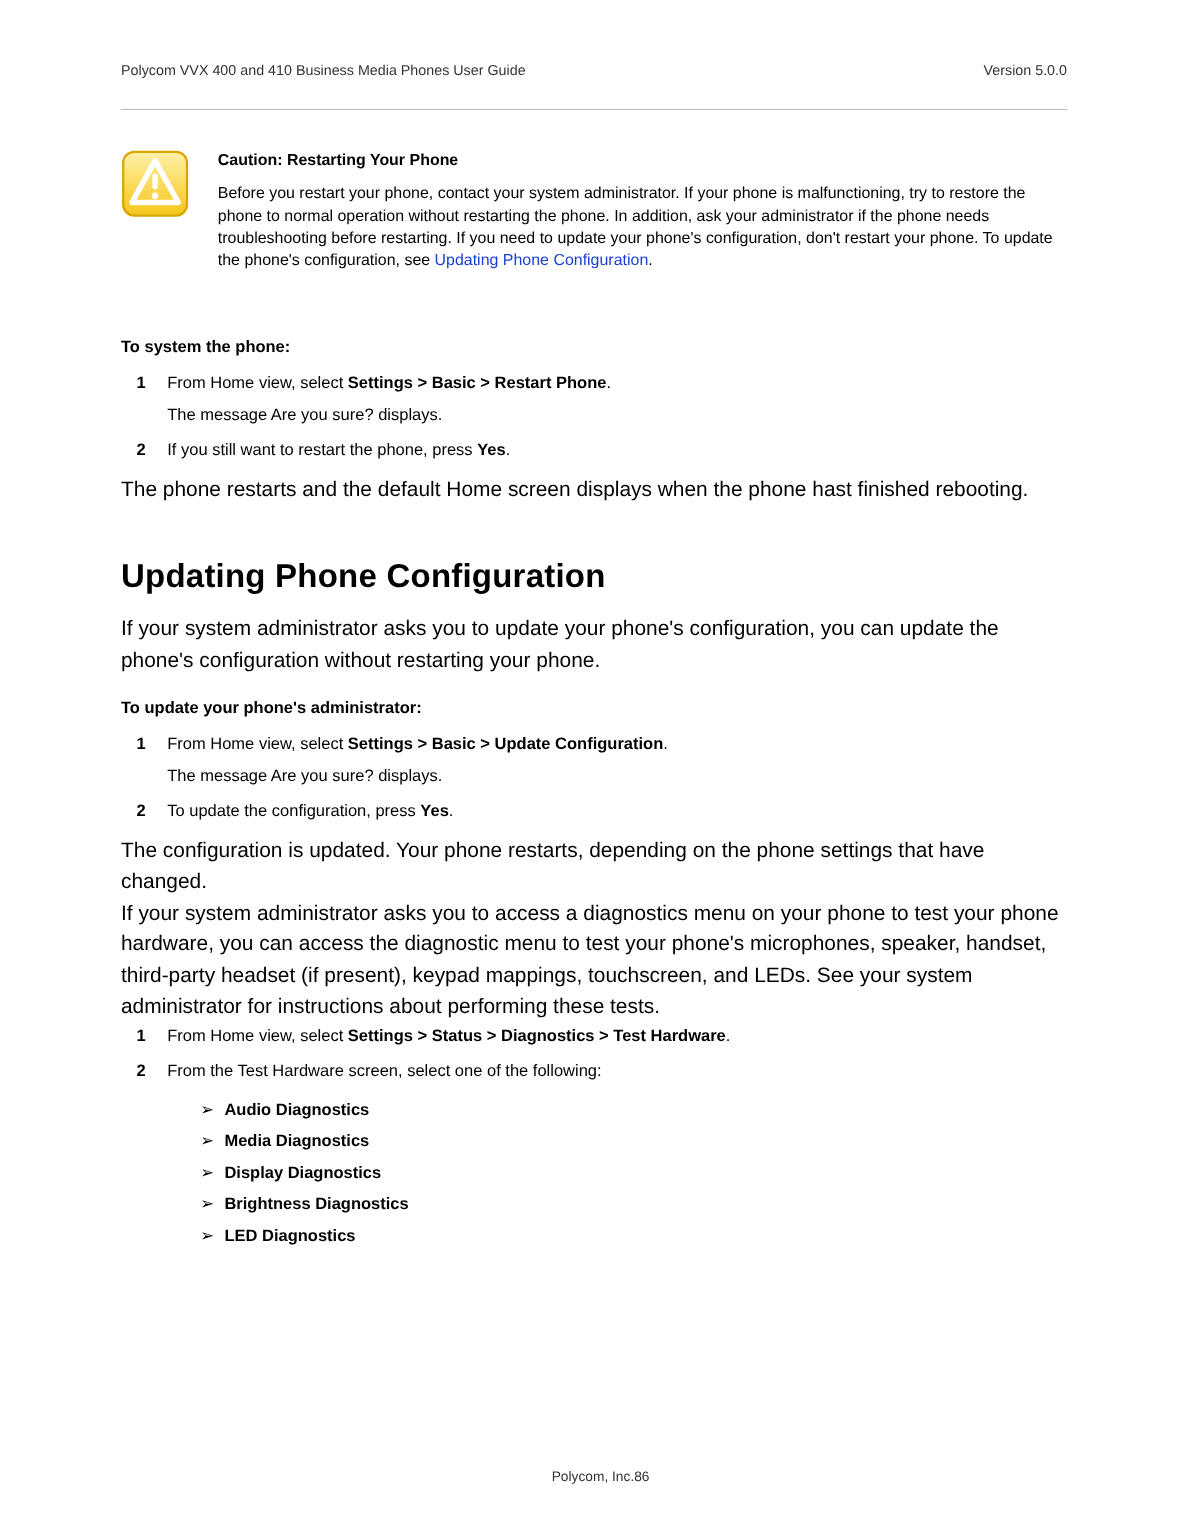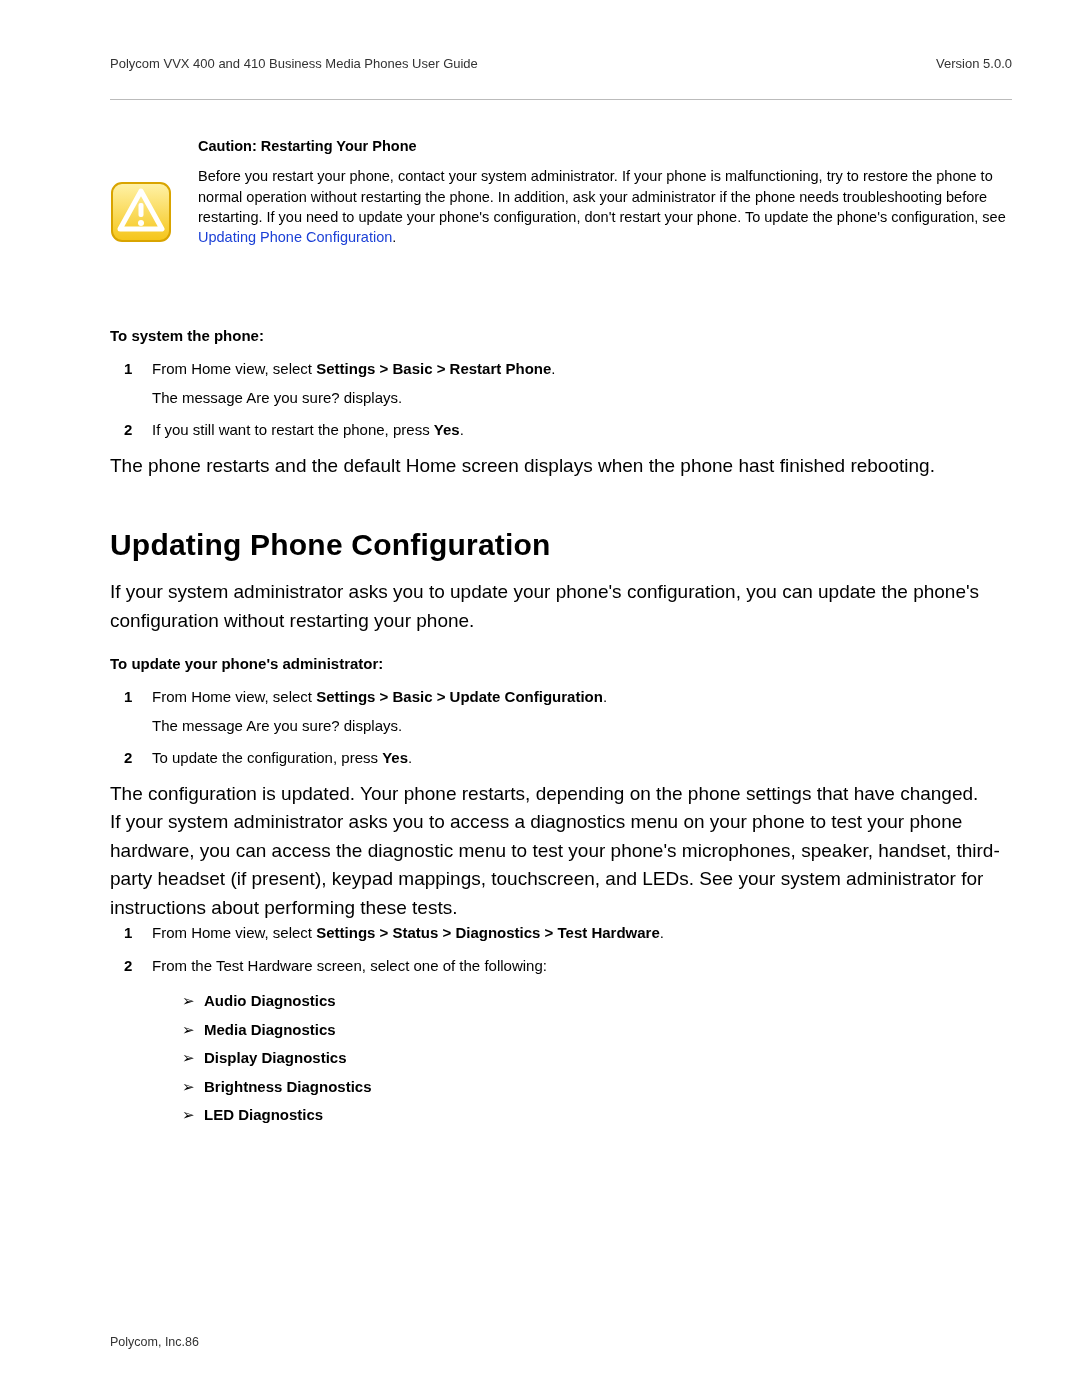--- a/index.html
+++ b/index.html
@@ -8,35 +8,34 @@
     background: #fff;
     font-family: Arial, Helvetica, sans-serif;
     color: #000;
   }
   .page {
     width: 1080px;
     height: 1397px;
     margin: 0 auto;
     position: relative;
     box-sizing: border-box;
-    padding: 56px 68px 40px 110px;
+    padding: 56px 110px 40px 110px;
   }
   .header {
     display: flex;
     justify-content: space-between;
     font-size: 13px;
     color: #333;
     padding-bottom: 28px;
     border-bottom: 1px solid #bbb;
   }
   .caution-box {
     display: flex;
     margin-top: 36px;
-    margin-bottom: 80px;
-    align-items: flex-end;
+    margin-bottom: 60px;
   }
   .caution-icon-wrap {
     width: 70px;
     flex: 0 0 70px;
     margin-right: 18px;
   }
   .caution-text {
     flex: 1;
     font-size: 14.5px;
     line-height: 1.4;
@@ -110,21 +109,21 @@
   .bold {
     font-weight: bold;
     margin-top: 48px;
   }
   .footer {
     position: absolute;
     bottom: 48px;
     left: 110px;
     right: 98px;
     display: flex;
-    justify-content: flex-start;
+    justify-content: center;
     font-size: 12.5px;
     color: #333;
   }
 </style>
 </head>
 <body>
 
 <div class="page">
 
   <div class="header">

